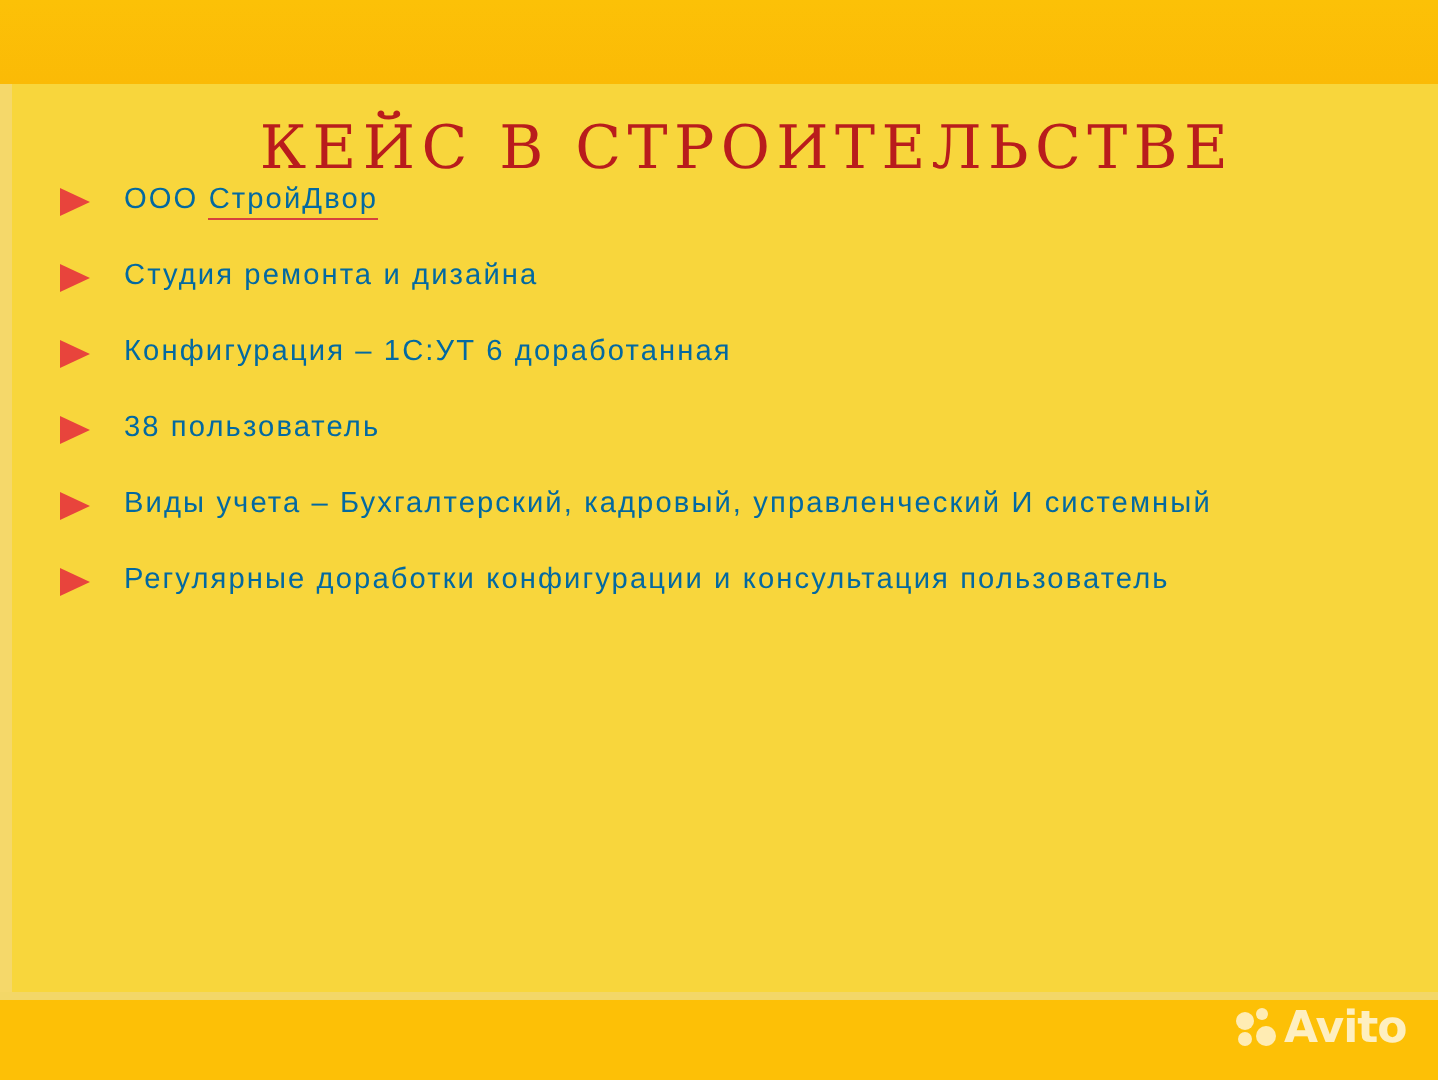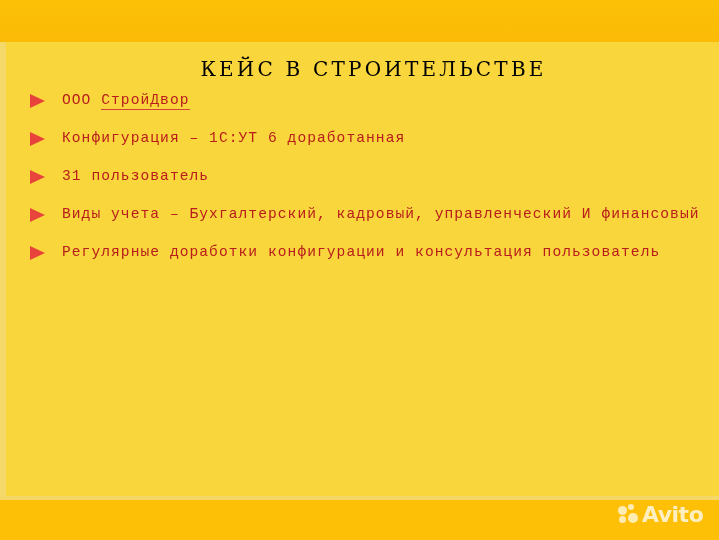--- a/index.html
+++ b/index.html
@@ -67,41 +67,41 @@
   
   #slide-title {
     position: absolute;
     left: 0;
     top: 57px;
     width: 719px;
     text-align: center;
     padding-left: 28px;
     box-sizing: border-box;
     font-family: "DejaVu Serif", serif;
-    font-size: 20px;
+    font-size: 30px;
     font-weight: 400;
     letter-spacing: 3.2px;
-    color: #000000;
+    color: #b91c1c;
     white-space: nowrap;
   }
 
   
   #bullets {
     position: absolute;
     left: 28px;
     top: 88px;
     width: 676px;
   }
 
   .bullet-row {
     position: relative;
     padding-left: 34px;
     margin-bottom: 14px;
-    color: #b91c1c;
-    font-family: Liberation Mono, monospace;
+    color: #0369a1;
+    font-family: Liberation Sans, sans-serif;
     font-size: 14.6px;
     letter-spacing: 1.05px;
     line-height: 24px;
   }
 
   .bullet-marker {
     position: absolute;
     left: 2px;
     top: 6px;
     width: 0;
@@ -170,35 +170,39 @@
 
   <div id="slide-title">КЕЙС В СТРОИТЕЛЬСТВЕ</div>
 
   <div id="bullets">
 
     <div class="bullet-row">
       <span class="bullet-marker"></span>
       <span class="bullet-text"><span>ООО </span><span class="spell-error">СтройДвор</span></span>
     </div>
 
+    <div class="bullet-row">
+      <span class="bullet-marker"></span>
+      <span class="bullet-text">Студия ремонта и дизайна</span>
+    </div>
 
     <div class="bullet-row">
       <span class="bullet-marker"></span>
       <span class="bullet-text">Конфигурация – 1С:УТ 6 доработанная</span>
     </div>
 
 
     <div class="bullet-row">
       <span class="bullet-marker"></span>
-      <span class="bullet-text">31 пользователь</span>
-    </div>
-
-    <div class="bullet-row">
-      <span class="bullet-marker"></span>
-      <span class="bullet-text">Виды учета – Бухгалтерский, кадровый, управленческий И финансовый</span>
+      <span class="bullet-text">38 пользователь</span>
+    </div>
+
+    <div class="bullet-row">
+      <span class="bullet-marker"></span>
+      <span class="bullet-text">Виды учета – Бухгалтерский, кадровый, управленческий И системный</span>
     </div>
 
     <div class="bullet-row">
       <span class="bullet-marker"></span>
       <span class="bullet-text">Регулярные доработки конфигурации и консультация пользователь</span>
     </div>
 
   </div>
 
   <div id="band-bottom"></div>

